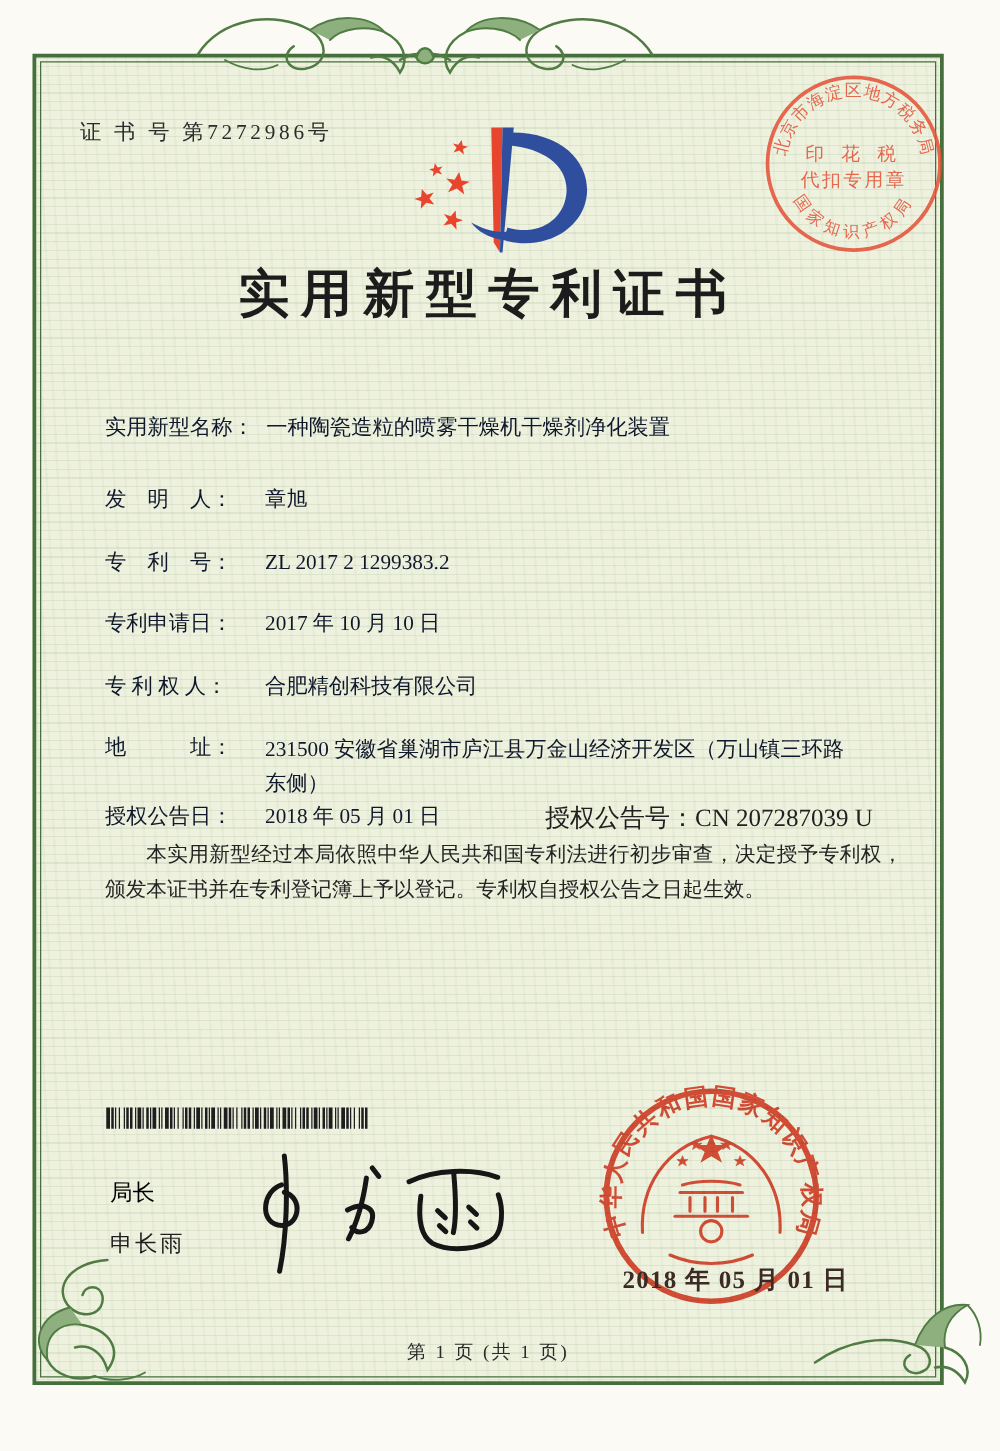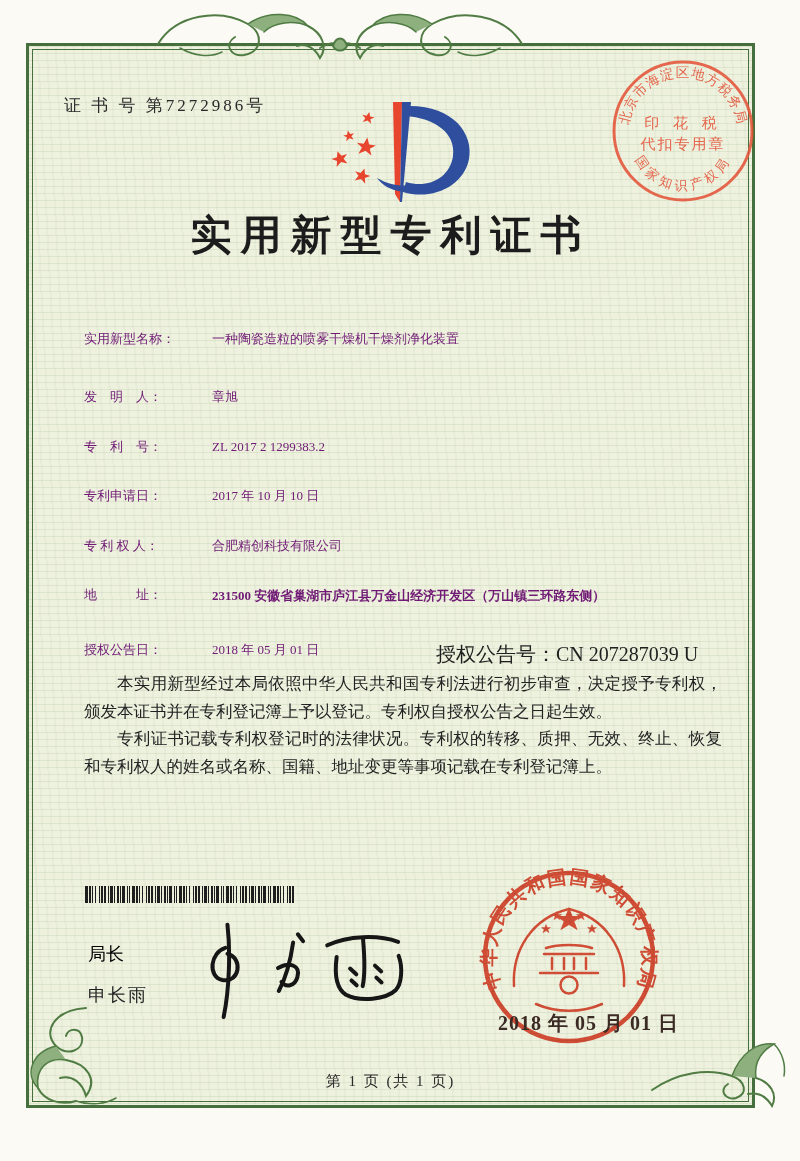--- a/index.html
+++ b/index.html
@@ -28,27 +28,27 @@
   .cert-no{
     position:absolute;left:64px;top:94px;font-size:17px;color:#2a2a2a;letter-spacing:3px;
   }
   .logo{position:absolute;left:300px;top:88px;}
   .tax-stamp{position:absolute;left:608px;top:56px;opacity:.88;}
   .title{
     position:absolute;left:26px;top:208px;width:729px;text-align:center;
     font-size:41px;font-weight:bold;color:#1c1c1c;letter-spacing:9px;
   }
   
-  .frow{position:absolute;left:84px;font-size:13px;color:#701a75;white-space:nowrap;}
+  .frow{position:absolute;left:84px;font-size:17px;color:#0f172a;white-space:nowrap;}
   .frow .lbl{display:inline-block;min-width:118px;}
   .frow .val{margin-left:10px;}
   .row-name{top:330px}.row-inventor{top:388px}.row-patno{top:438px}
   .row-appdate{top:487px}.row-owner{top:537px}.row-addr{top:586px}
   .row-grant{top:641px}
-  .row-addr .val{display:inline-block;white-space:normal;width:478px;vertical-align:top;line-height:1.6;font-weight:bold;}
+  .row-addr .val{display:inline-block;white-space:normal;width:478px;vertical-align:top;line-height:1.6;}
   .grant-no{position:absolute;left:436px;top:641px;font-size:20px;color:#1f1f1f;white-space:nowrap;}
   
   .body-text{
     position:absolute;left:84px;top:670px;width:638px;
     font-size:16.5px;line-height:27.5px;color:#222;text-align:justify;
   }
   .body-text p{margin:0;text-indent:2em;font-family:Liberation Serif, serif;}
   
   .barcode{position:absolute;left:85px;top:886px;width:214px;height:17px;font-size:0;}
   .signer-title{position:absolute;left:88px;top:942px;font-size:18px;color:#000000;}
@@ -170,21 +170,20 @@
   </div>
   <div class="frow row-grant">
     <span class="lbl">授权公告日：</span><span class="val">2018 年 05 月 01 日</span>
   </div>
   <div class="grant-no">
     <span>授权公告号：</span><span>CN 207287039 U</span>
   </div>
 
   <div class="body-text">
     <p>本实用新型经过本局依照中华人民共和国专利法进行初步审查，决定授予专利权，颁发本证书并在专利登记簿上予以登记。专利权自授权公告之日起生效。</p>
-    <p>专利证书记载专利权登记时的法律状况。专利权的转移、质押、无效、终止、恢复和专利权人的姓名或名称、国籍、地址变更等事项记载在专利登记簿上。</p>
   </div>
 
   <div class="barcode"><span style="display:inline-block;height:100%;width:3px;background:#1e1e1e"></span><span style="display:inline-block;height:100%;width:1px;background:transparent"></span><span style="display:inline-block;height:100%;width:2px;background:#1e1e1e"></span><span style="display:inline-block;height:100%;width:1px;background:transparent"></span><span style="display:inline-block;height:100%;width:1px;background:#1e1e1e"></span><span style="display:inline-block;height:100%;width:2px;background:transparent"></span><span style="display:inline-block;height:100%;width:1px;background:#1e1e1e"></span><span style="display:inline-block;height:100%;width:3px;background:transparent"></span><span style="display:inline-block;height:100%;width:1px;background:#1e1e1e"></span><span style="display:inline-block;height:100%;width:1px;background:transparent"></span><span style="display:inline-block;height:100%;width:2px;background:#1e1e1e"></span><span style="display:inline-block;height:100%;width:1px;background:transparent"></span><span style="display:inline-block;height:100%;width:2px;background:#1e1e1e"></span><span style="display:inline-block;height:100%;width:2px;background:transparent"></span><span style="display:inline-block;height:100%;width:1px;background:#1e1e1e"></span><span style="display:inline-block;height:100%;width:1px;background:transparent"></span><span style="display:inline-block;height:100%;width:3px;background:#1e1e1e"></span><span style="display:inline-block;height:100%;width:1px;background:transparent"></span><span style="display:inline-block;height:100%;width:1px;background:#1e1e1e"></span><span style="display:inline-block;height:100%;width:2px;background:transparent"></span><span style="display:inline-block;height:100%;width:2px;background:#1e1e1e"></span><span style="display:inline-block;height:100%;width:1px;background:transparent"></span><span style="display:inline-block;height:100%;width:1px;background:#1e1e1e"></span><span style="display:inline-block;height:100%;width:1px;background:transparent"></span><span style="display:inline-block;height:100%;width:3px;background:#1e1e1e"></span><span style="display:inline-block;height:100%;width:2px;background:transparent"></span><span style="display:inline-block;height:100%;width:1px;background:#1e1e1e"></span><span style="display:inline-block;height:100%;width:1px;background:transparent"></span><span style="display:inline-block;height:100%;width:1px;background:#1e1e1e"></span><span style="display:inline-block;height:100%;width:2px;background:transparent"></span><span style="display:inline-block;height:100%;width:3px;background:#1e1e1e"></span><span style="display:inline-block;height:100%;width:1px;background:transparent"></span><span style="display:inline-block;height:100%;width:2px;background:#1e1e1e"></span><span style="display:inline-block;height:100%;width:1px;background:transparent"></span><span style="display:inline-block;height:100%;width:1px;background:#1e1e1e"></span><span style="display:inline-block;height:100%;width:2px;background:transparent"></span><span style="display:inline-block;height:100%;width:1px;background:#1e1e1e"></span><span style="display:inline-block;height:100%;width:3px;background:transparent"></span><span style="display:inline-block;height:100%;width:1px;background:#1e1e1e"></span><span style="display:inline-block;height:100%;width:1px;background:transparent"></span><span style="display:inline-block;height:100%;width:2px;background:#1e1e1e"></span><span style="display:inline-block;height:100%;width:1px;background:transparent"></span><span style="display:inline-block;height:100%;width:2px;background:#1e1e1e"></span><span style="display:inline-block;height:100%;width:2px;background:transparent"></span><span style="display:inline-block;height:100%;width:1px;background:#1e1e1e"></span><span style="display:inline-block;height:100%;width:1px;background:transparent"></span><span style="display:inline-block;height:100%;width:3px;background:#1e1e1e"></span><span style="display:inline-block;height:100%;width:1px;background:transparent"></span><span style="display:inline-block;height:100%;width:1px;background:#1e1e1e"></span><span style="display:inline-block;height:100%;width:2px;background:transparent"></span><span style="display:inline-block;height:100%;width:2px;background:#1e1e1e"></span><span style="display:inline-block;height:100%;width:1px;background:transparent"></span><span style="display:inline-block;height:100%;width:1px;background:#1e1e1e"></span><span style="display:inline-block;height:100%;width:1px;background:transparent"></span><span style="display:inline-block;height:100%;width:3px;background:#1e1e1e"></span><span style="display:inline-block;height:100%;width:2px;background:transparent"></span><span style="display:inline-block;height:100%;width:1px;background:#1e1e1e"></span><span style="display:inline-block;height:100%;width:1px;background:transparent"></span><span style="display:inline-block;height:100%;width:1px;background:#1e1e1e"></span><span style="display:inline-block;height:100%;width:2px;background:transparent"></span><span style="display:inline-block;height:100%;width:3px;background:#1e1e1e"></span><span style="display:inline-block;height:100%;width:1px;background:transparent"></span><span style="display:inline-block;height:100%;width:2px;background:#1e1e1e"></span><span style="display:inline-block;height:100%;width:1px;background:transparent"></span><span style="display:inline-block;height:100%;width:1px;background:#1e1e1e"></span><span style="display:inline-block;height:100%;width:2px;background:transparent"></span><span style="display:inline-block;height:100%;width:1px;background:#1e1e1e"></span><span style="display:inline-block;height:100%;width:3px;background:transparent"></span><span style="display:inline-block;height:100%;width:1px;background:#1e1e1e"></span><span style="display:inline-block;height:100%;width:1px;background:transparent"></span><span style="display:inline-block;height:100%;width:2px;background:#1e1e1e"></span><span style="display:inline-block;height:100%;width:1px;background:transparent"></span><span style="display:inline-block;height:100%;width:2px;background:#1e1e1e"></span><span style="display:inline-block;height:100%;width:2px;background:transparent"></span><span style="display:inline-block;height:100%;width:1px;background:#1e1e1e"></span><span style="display:inline-block;height:100%;width:1px;background:transparent"></span><span style="display:inline-block;height:100%;width:3px;background:#1e1e1e"></span><span style="display:inline-block;height:100%;width:1px;background:transparent"></span><span style="display:inline-block;height:100%;width:1px;background:#1e1e1e"></span><span style="display:inline-block;height:100%;width:2px;background:transparent"></span><span style="display:inline-block;height:100%;width:2px;background:#1e1e1e"></span><span style="display:inline-block;height:100%;width:1px;background:transparent"></span><span style="display:inline-block;height:100%;width:1px;background:#1e1e1e"></span><span style="display:inline-block;height:100%;width:1px;background:transparent"></span><span style="display:inline-block;height:100%;width:3px;background:#1e1e1e"></span><span style="display:inline-block;height:100%;width:2px;background:transparent"></span><span style="display:inline-block;height:100%;width:1px;background:#1e1e1e"></span><span style="display:inline-block;height:100%;width:1px;background:transparent"></span><span style="display:inline-block;height:100%;width:1px;background:#1e1e1e"></span><span style="display:inline-block;height:100%;width:2px;background:transparent"></span><span style="display:inline-block;height:100%;width:3px;background:#1e1e1e"></span><span style="display:inline-block;height:100%;width:1px;background:transparent"></span><span style="display:inline-block;height:100%;width:2px;background:#1e1e1e"></span><span style="display:inline-block;height:100%;width:1px;background:transparent"></span><span style="display:inline-block;height:100%;width:1px;background:#1e1e1e"></span><span style="display:inline-block;height:100%;width:2px;background:transparent"></span><span style="display:inline-block;height:100%;width:1px;background:#1e1e1e"></span><span style="display:inline-block;height:100%;width:3px;background:transparent"></span><span style="display:inline-block;height:100%;width:1px;background:#1e1e1e"></span><span style="display:inline-block;height:100%;width:1px;background:transparent"></span><span style="display:inline-block;height:100%;width:2px;background:#1e1e1e"></span><span style="display:inline-block;height:100%;width:1px;background:transparent"></span><span style="display:inline-block;height:100%;width:2px;background:#1e1e1e"></span><span style="display:inline-block;height:100%;width:2px;background:transparent"></span><span style="display:inline-block;height:100%;width:1px;background:#1e1e1e"></span><span style="display:inline-block;height:100%;width:1px;background:transparent"></span><span style="display:inline-block;height:100%;width:3px;background:#1e1e1e"></span><span style="display:inline-block;height:100%;width:1px;background:transparent"></span><span style="display:inline-block;height:100%;width:1px;background:#1e1e1e"></span><span style="display:inline-block;height:100%;width:2px;background:transparent"></span><span style="display:inline-block;height:100%;width:2px;background:#1e1e1e"></span><span style="display:inline-block;height:100%;width:1px;background:transparent"></span><span style="display:inline-block;height:100%;width:1px;background:#1e1e1e"></span><span style="display:inline-block;height:100%;width:1px;background:transparent"></span><span style="display:inline-block;height:100%;width:3px;background:#1e1e1e"></span><span style="display:inline-block;height:100%;width:2px;background:transparent"></span><span style="display:inline-block;height:100%;width:1px;background:#1e1e1e"></span><span style="display:inline-block;height:100%;width:1px;background:transparent"></span><span style="display:inline-block;height:100%;width:1px;background:#1e1e1e"></span><span style="display:inline-block;height:100%;width:2px;background:transparent"></span><span style="display:inline-block;height:100%;width:3px;background:#1e1e1e"></span><span style="display:inline-block;height:100%;width:1px;background:transparent"></span><span style="display:inline-block;height:100%;width:2px;background:#1e1e1e"></span><span style="display:inline-block;height:100%;width:1px;background:transparent"></span><span style="display:inline-block;height:100%;width:1px;background:#1e1e1e"></span><span style="display:inline-block;height:100%;width:2px;background:transparent"></span><span style="display:inline-block;height:100%;width:1px;background:#1e1e1e"></span><span style="display:inline-block;height:100%;width:3px;background:transparent"></span><span style="display:inline-block;height:100%;width:1px;background:#1e1e1e"></span><span style="display:inline-block;height:100%;width:1px;background:transparent"></span><span style="display:inline-block;height:100%;width:2px;background:#1e1e1e"></span><span style="display:inline-block;height:100%;width:1px;background:transparent"></span><span style="display:inline-block;height:100%;width:2px;background:#1e1e1e"></span></div>
 
   <div class="signer-title">局长</div>
   <div class="signer-name">申长雨</div>
 
   <svg class="signature" width="220" height="105" viewBox="0 0 220 105">
     <g fill="none" stroke="#161616" stroke-width="4" stroke-linecap="round" stroke-linejoin="round">
       <path d="M28,30 C13,34 9,58 24,62 C41,66 46,41 30,36"></path>

